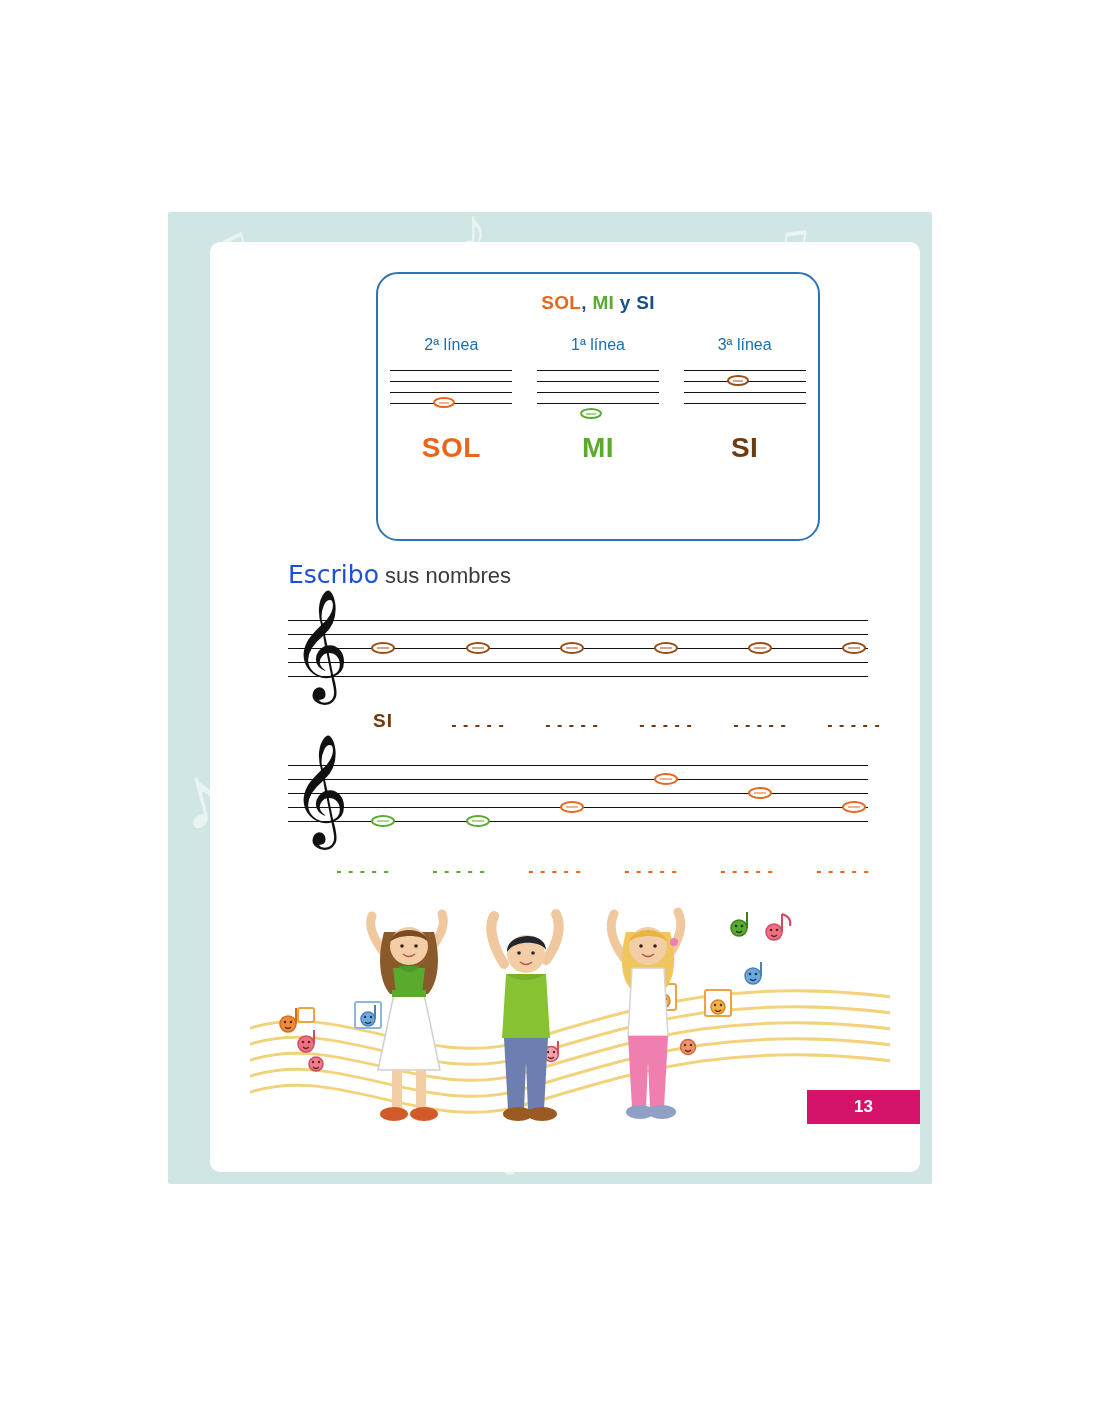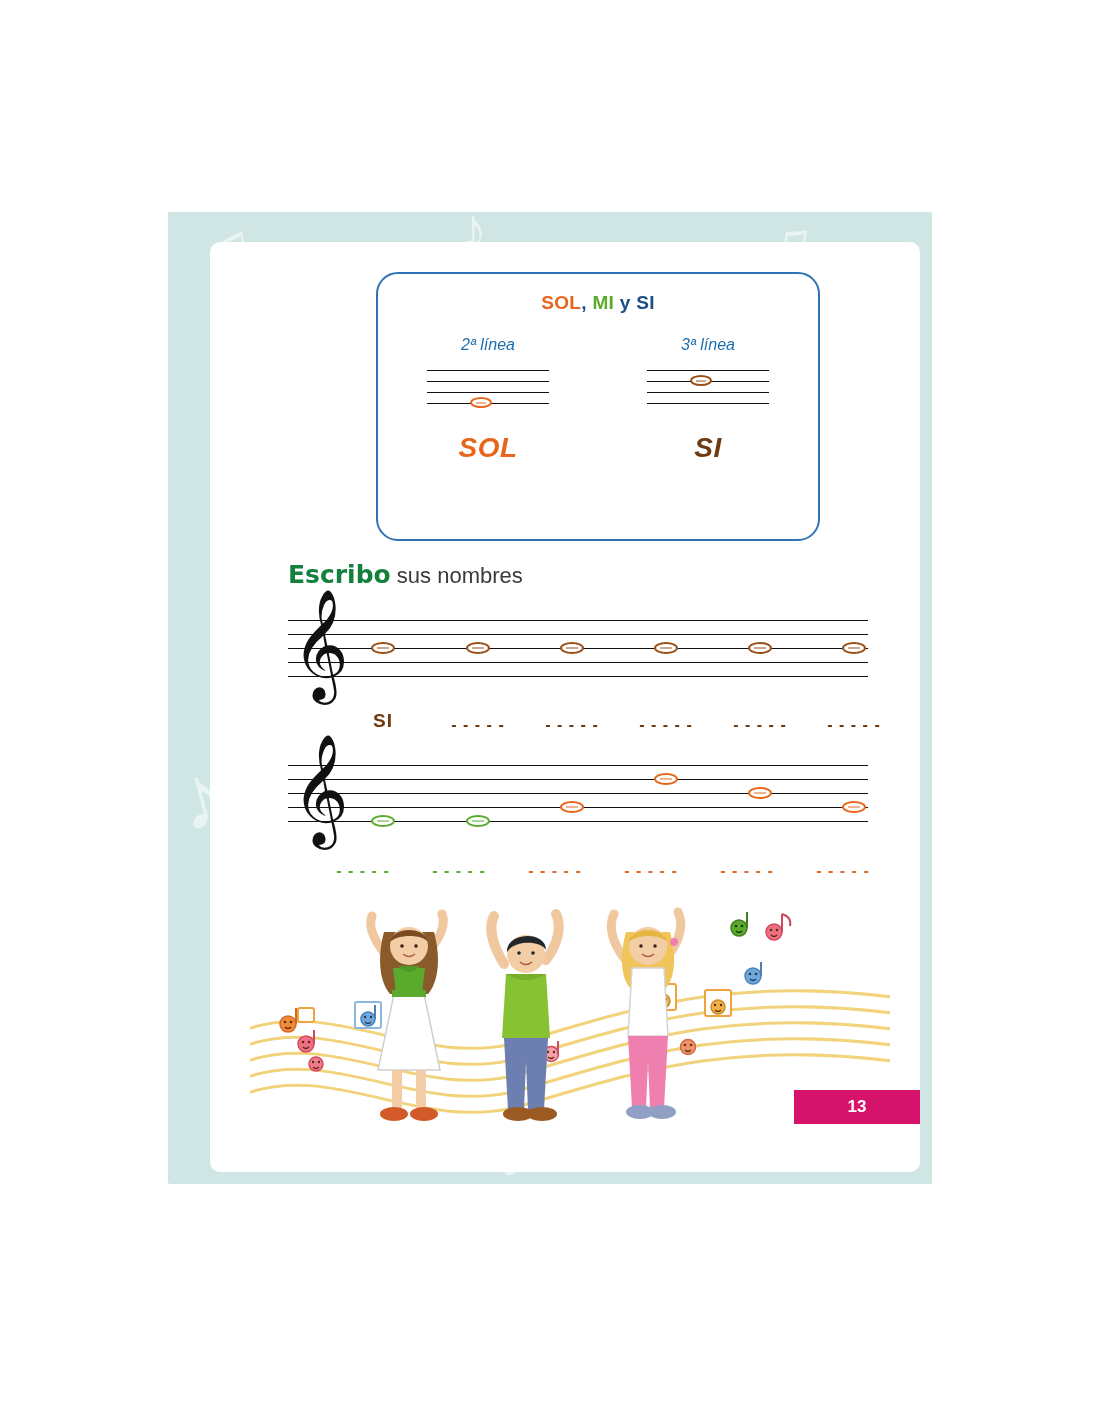--- a/index.html
+++ b/index.html
@@ -70,21 +70,21 @@
   }
   .concept-title .sol { color: #e8661c; }
   .concept-title .mi  { color: #5aab2d; }
   .concept-title .si  { color: #1a4f86; }
 
   .note-cols {
     display: flex;
     justify-content: space-around;
     margin-top: 22px;
   }
-  .note-col { width: 130px; text-align: center; font-style: italic; }
+  .note-col { width: 130px; text-align: center; }
   .note-col .linea {
     font-size: 16px;
     color: #1a6fae;
     margin-bottom: 14px;
   }
   .mini-staff {
     position: relative;
     width: 122px;
     height: 46px;
     margin: 0 auto;
@@ -133,22 +133,22 @@
 
   
   .instruction {
     position: absolute;
     left: 78px;
     top: 318px;
     font-size: 22px;
     color: #3a3a3a;
   }
   .instruction .verb {
-    color: #15803d;
-    font-weight: bold;
+    color: #1d4ed8;
+    font-weight: normal;
     font-size: 25px;
     font-family: "DejaVu Sans", sans-serif;
   }
 
   
   .ex-staff {
     position: absolute;
     left: 78px;
     width: 580px;
     height: 62px;
@@ -206,21 +206,21 @@
     width: 640px;
     height: 250px;
   }
   .wave-svg { position: absolute; inset: 0; }
 
   
   .page-num {
     position: absolute;
     right: 0px;
     bottom: 48px;
-    width: 126px;
+    width: 113px;
     height: 34px;
     background: #d6136a;
     color: #ffffff;
     font-size: 17px;
     font-weight: bold;
     display: flex;
     align-items: center;
     justify-content: center;
   }
 </style>
@@ -253,20 +253,31 @@
             <div class="mini-staff">
               <div class="ln l1"></div>
               <div class="ln l2"></div>
               <div class="ln l3"></div>
               <div class="ln l4"></div>
               <div class="notehead nh-orange" style="left:43px; top:29px;"></div>
             </div>
             <div class="note-name nm-sol">SOL</div>
           </div>
 
+          <div class="note-col">
+            <div class="linea">1ª línea</div>
+            <div class="mini-staff">
+              <div class="ln l1"></div>
+              <div class="ln l2"></div>
+              <div class="ln l3"></div>
+              <div class="ln l4"></div>
+              <div class="notehead nh-green" style="left:43px; top:40px;"></div>
+            </div>
+            <div class="note-name nm-mi">MI</div>
+          </div>
 
           <div class="note-col">
             <div class="linea">3ª línea</div>
             <div class="mini-staff">
               <div class="ln l1"></div>
               <div class="ln l2"></div>
               <div class="ln l3"></div>
               <div class="ln l4"></div>
               <div class="notehead nh-brown" style="left:43px; top:7px;"></div>
             </div>

